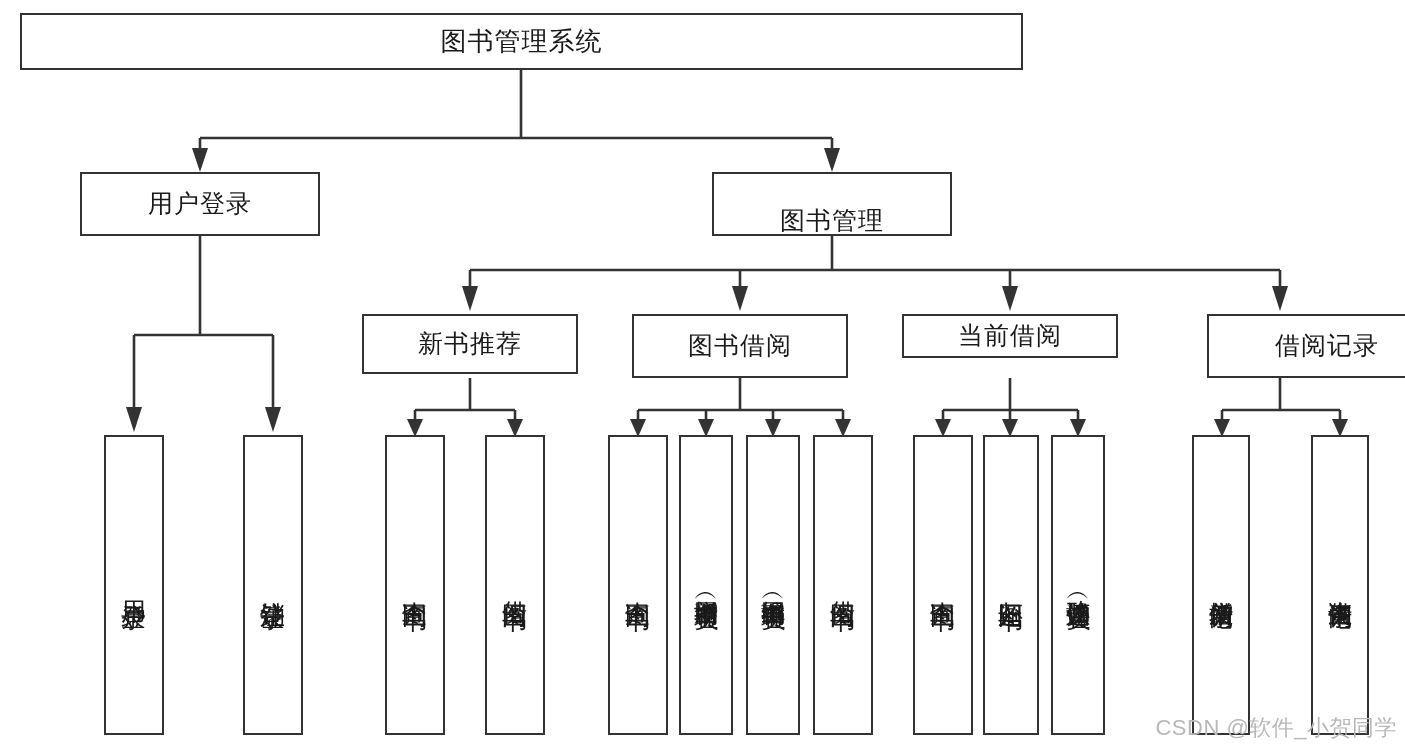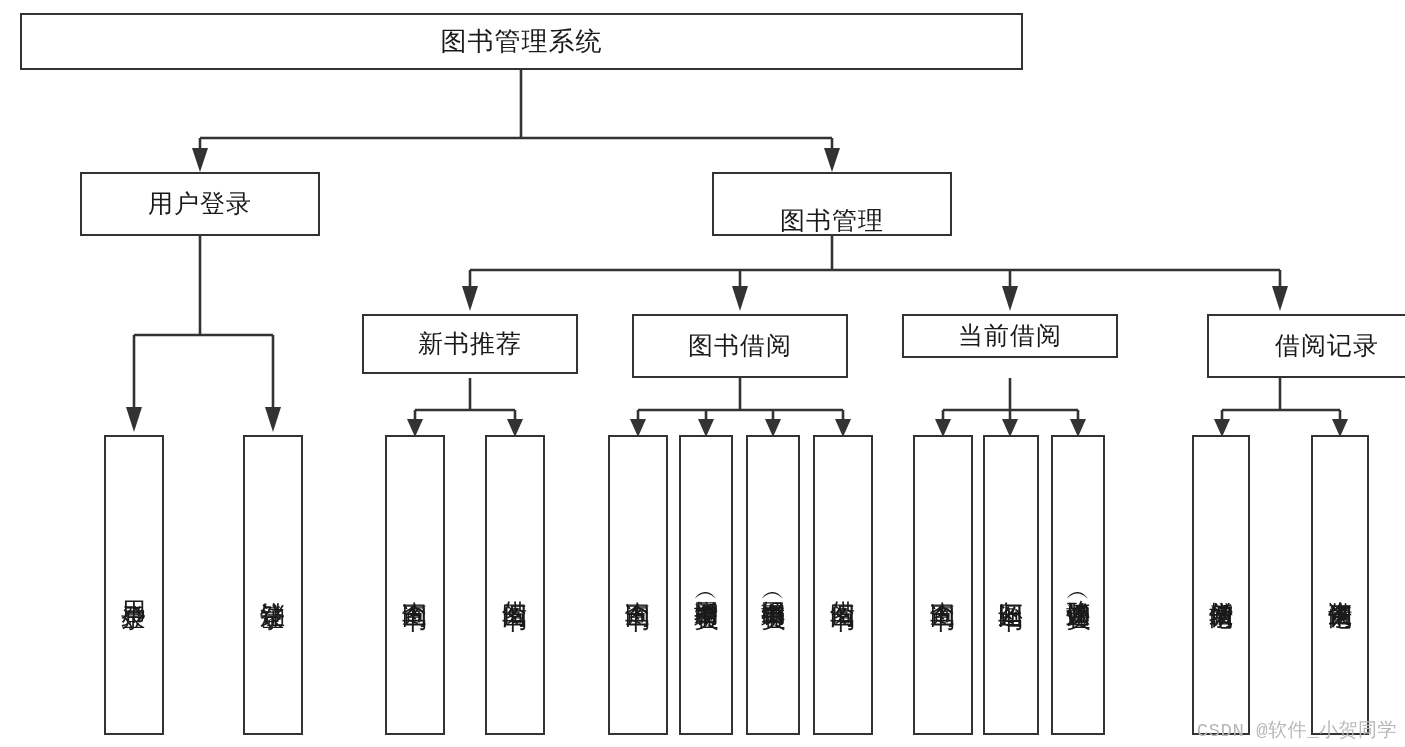--- a/index.html
+++ b/index.html
@@ -58,25 +58,25 @@
     white-space: nowrap;
   }
   .node.vert.tall-text {
     font-size: 24px;
     letter-spacing: 1px;
   }
   .watermark {
     position: absolute;
     right: 8px;
     bottom: 4px;
-    font-size: 19px;
+    font-size: 22px;
     color: #b8b8b8;
     letter-spacing: 0.5px;
     white-space: nowrap;
-    font-family: Liberation Mono, monospace;
+    font-family: Liberation Sans, sans-serif;
   }
 </style>
 </head>
 <body>
 
 <div id="diagram">
 
   <svg id="edges" viewBox="0 0 1405 747" width="1405" height="747" xmlns="http://www.w3.org/2000/svg">
     <defs>
       <marker id="arrow" viewBox="0 0 12 12" refX="6" refY="10" markerWidth="12" markerHeight="12" orient="auto-start-reverse">

